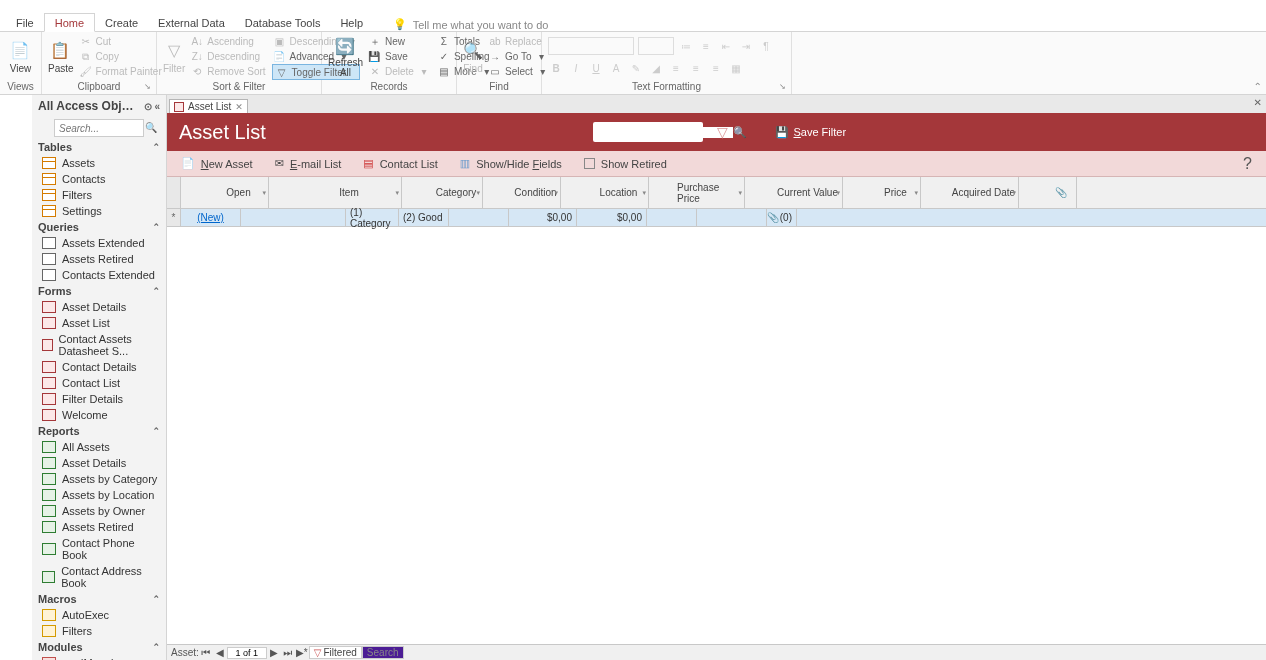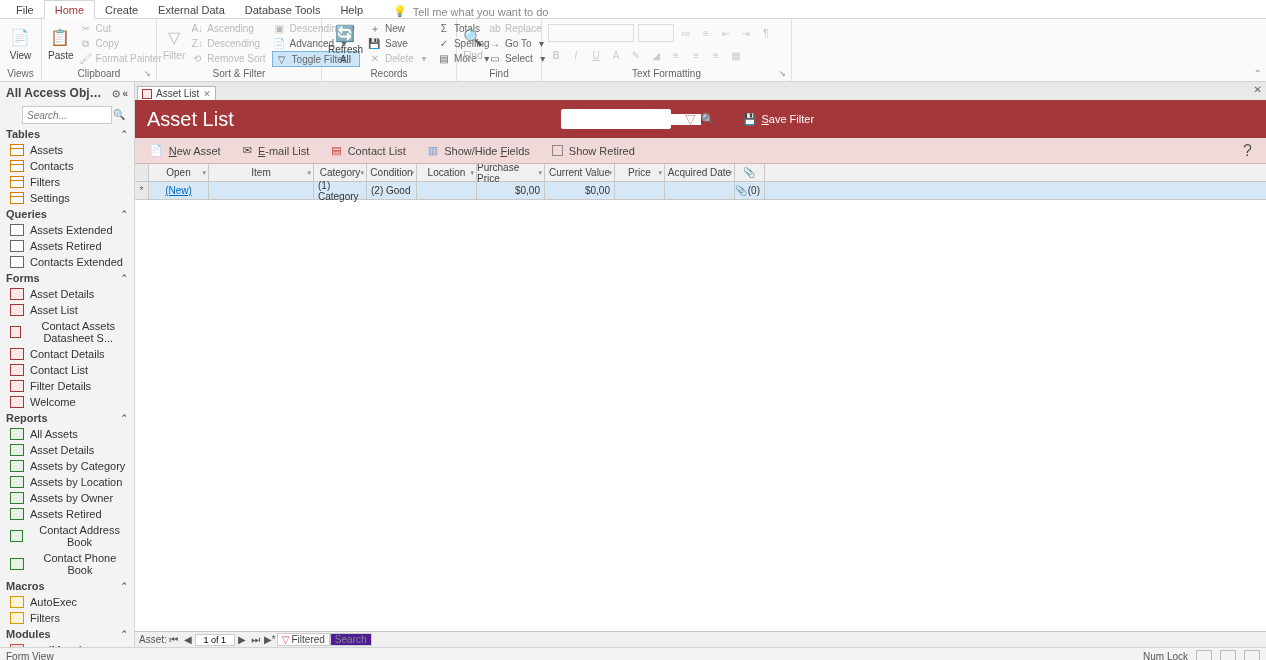--- a/index.html
+++ b/index.html
@@ -1,49 +1,49 @@
 <!DOCTYPE html>
 <html><head>
 <meta charset="utf-8">
 <style>
 * { box-sizing: border-box; margin: 0; padding: 0; font-family: "Segoe UI", Tahoma, sans-serif; }
 body { width: 1266px; height: 660px; overflow: hidden; background: #fff; font-size: 11px; color: #444; }
 
 
-.tabstrip { height: 19px; display: flex; align-items: flex-end; padding: 0 6px; border-bottom: 1px solid #d4d4d4; }
+.tabstrip { height: 32px; display: flex; align-items: flex-end; padding: 0 6px; border-bottom: 1px solid #d4d4d4; }
 .tabstrip .tab { padding: 3px 10px 2px; cursor: pointer; color: #444; }
 .tabstrip .tab.active { color: #a4373a; border: 1px solid #d4d4d4; border-bottom: 1px solid #fff; background: #fff; margin-bottom: -1px; }
 .tabstrip .tellme { margin-left: 20px; display: flex; align-items: center; color: #888; gap: 6px; }
 
 
 .ribbon { height: 63px; display: flex; border-bottom: 1px solid #d4d4d4; background: #fafafa; position: relative; }
 .group { border-right: 1px solid #e0e0e0; padding: 2px 6px 0; display: flex; flex-direction: column; position: relative; }
 .group-content { flex: 1; display: flex; align-items: flex-start; gap: 4px; }
 .group-label { text-align: center; font-size: 10px; color: #666; height: 14px; line-height: 14px; }
 .dialog-launcher { position: absolute; right: 2px; bottom: 2px; width: 10px; height: 10px; font-size: 8px; color: #888; cursor: pointer; }
 .bigbtn { display: flex; flex-direction: column; align-items: center; justify-content: center; width: 40px; height: 46px; cursor: pointer; font-size: 10px; gap: 2px; }
 .bigbtn .ico { width: 20px; height: 20px; display: flex; align-items: center; justify-content: center; font-size: 16px; }
 .stack { display: flex; flex-direction: column; gap: 0; }
 .smallbtn { display: flex; align-items: center; gap: 4px; height: 15px; font-size: 10px; color: #666; cursor: pointer; white-space: nowrap; padding: 0 2px; }
 .smallbtn.disabled { color: #bbb; }
 .smallbtn .si { width: 12px; height: 12px; display: inline-flex; align-items: center; justify-content: center; font-size: 10px; }
 .toggle-active { background: #cde6f7; border: 1px solid #7ab5e0; padding: 0 3px; height: 16px; }
 .ribbon-collapse { position: absolute; right: 4px; bottom: 2px; font-size: 10px; color: #888; cursor: pointer; }
 
 
-.main { display: flex; height: 565px; }
+.main { display: flex; height: 565px; margin-left: 32px; }
 .nav { width: 135px; background: #f3f3f3; border-right: 1px solid #d4d4d4; overflow: hidden; display: flex; flex-direction: column; }
 .nav-header { display: flex; align-items: center; padding: 4px 6px; font-weight: bold; font-size: 12px; }
 .nav-header .sp { margin-left: auto; display: flex; gap: 2px; font-size: 10px; color: #666; }
 .nav-search { position: relative; padding: 2px 22px; }
 .nav-search input { width: 100%; height: 18px; border: 1px solid #ccc; padding: 0 16px 0 4px; font-size: 10px; font-style: italic; color: #888; }
 .nav-search .mag { position: absolute; right: 8px; top: 5px; font-size: 10px; color: #888; }
 .nav-group-h { display: flex; align-items: center; padding: 2px 6px; font-weight: bold; font-size: 11px; cursor: pointer; }
 .nav-group-h .chev { margin-left: auto; font-size: 9px; color: #666; }
-.nav-item { display: flex; align-items: center; gap: 6px; padding: 2px 4px 2px 10px; cursor: pointer; font-size: 11px; color: #333; text-align: center; }
+.nav-item { display: flex; align-items: center; gap: 6px; padding: 2px 4px 2px 10px; cursor: pointer; font-size: 11px; color: #333; }
 .obj-ico { width: 14px; height: 12px; display: inline-block; border: 1px solid #888; background: #fff; position: relative; }
 .obj-table { border-color: #d47b00; }
 .obj-table::before { content:""; position:absolute; left:0; right:0; top:3px; height:1px; background:#d47b00; }
 .obj-query { border-color: #666; }
 .obj-form { border-color: #a4373a; background: #fce8e8; }
 .obj-report { border-color: #2e7d32; background: #e6f2e6; }
 .obj-macro { border-color: #d49a00; background: #fff3d6; }
 .obj-module { border-color: #c0504d; background: #f8e0df; }
 
 
@@ -62,21 +62,21 @@
 .save-filter { display: flex; align-items: center; gap: 4px; font-size: 11px; cursor: pointer; }
 .save-filter .u { text-decoration: underline; }
 
 .form-toolbar { background: #f2d9d9; height: 26px; display: flex; align-items: center; padding: 0 14px; gap: 22px; border-bottom: 1px solid #d6b5b5; }
 .tb-item { display: flex; align-items: center; gap: 6px; font-size: 11px; cursor: pointer; }
 .tb-item .u { text-decoration: underline; }
 .tb-check { width: 11px; height: 11px; border: 1px solid #888; display: inline-block; }
 .tb-help { margin-left: auto; font-size: 16px; color: #555; cursor: pointer; }
 
 .datasheet { flex: 1; background: #fff; overflow: auto; position: relative; }
-.ds-headers { display: flex; height: 18px; background: #f0f0f0; border-bottom: 1px solid #c8c8c8; font-size: 10px; }
+.ds-headers { display: flex; height: 32px; background: #f0f0f0; border-bottom: 1px solid #c8c8c8; font-size: 10px; gap: 28px; }
 .ds-h { border-right: 1px solid #c8c8c8; display: flex; align-items: center; justify-content: center; position: relative; color: #444; }
 .ds-h .dd { position: absolute; right: 2px; font-size: 7px; color: #888; }
 .ds-row { display: flex; height: 18px; background: #d6e7f5; border-bottom: 1px solid #c8c8c8; font-size: 10px; }
 .ds-c { border-right: 1px solid #c8c8c8; display: flex; align-items: center; padding: 0 4px; color: #333; }
 .ds-c.right { justify-content: flex-end; }
 .ds-c.center { justify-content: center; }
 .newlink { color: #0066cc; text-decoration: underline; cursor: pointer; }
 .row-sel { width: 14px; background: #e8e8e8; border-right: 1px solid #c8c8c8; display: flex; align-items: center; justify-content: center; color: #666; }
 
 .recnav { height: 16px; background: #f0f0f0; border-top: 1px solid #c8c8c8; display: flex; align-items: center; font-size: 10px; padding: 0 4px; }
@@ -394,25 +394,25 @@
         <div class="nav-item">
           <span class="obj-ico obj-report"></span>
           <span>Assets by Owner</span>
         </div>
         <div class="nav-item">
           <span class="obj-ico obj-report"></span>
           <span>Assets Retired</span>
         </div>
         <div class="nav-item">
           <span class="obj-ico obj-report"></span>
+          <span>Contact Phone Book</span>
+        </div>
+        <div class="nav-item">
+          <span class="obj-ico obj-report"></span>
           <span>Contact Address Book</span>
-        </div>
-        <div class="nav-item">
-          <span class="obj-ico obj-report"></span>
-          <span>Contact Phone Book</span>
         </div>
         <div class="nav-group-h">
           <span>Macros</span>
           <span class="chev">⌃</span>
         </div>
         <div class="nav-item">
           <span class="obj-ico obj-macro"></span>
           <span>AutoExec</span>
         </div>
         <div class="nav-item">

